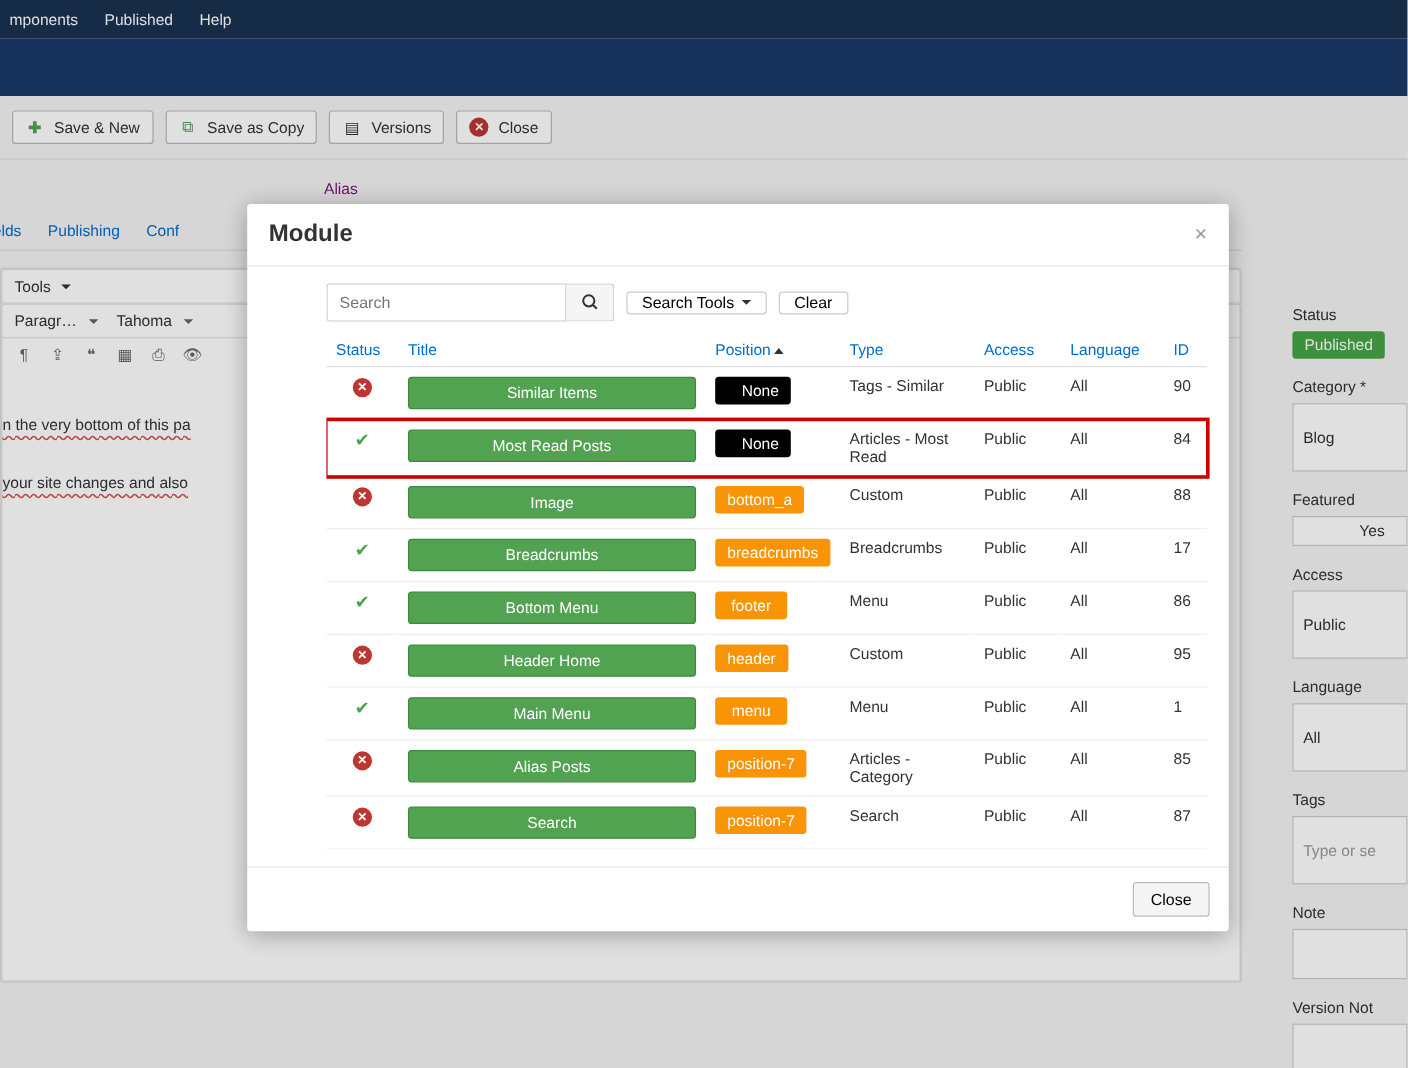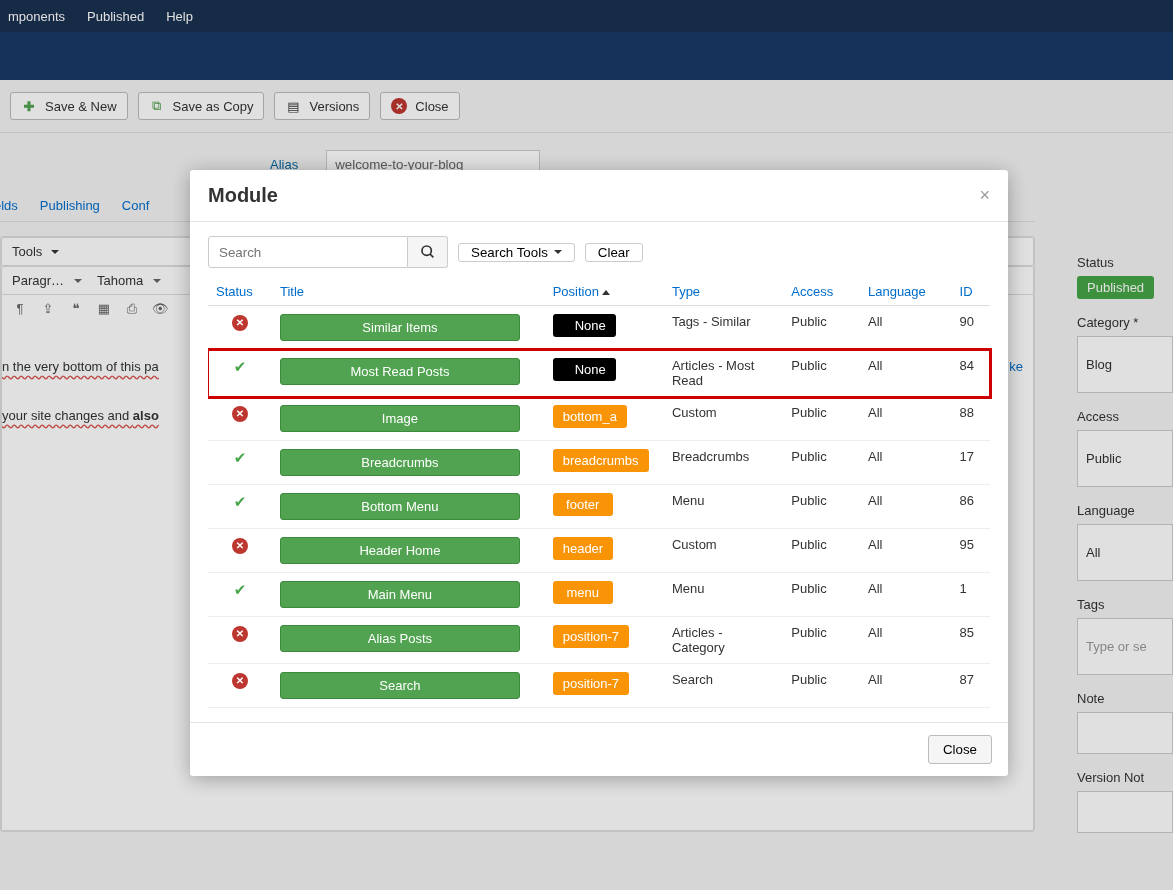--- a/index.html
+++ b/index.html
@@ -11,21 +11,21 @@
 .sub-nav { background: #1a3867; height: 48px; }
 
 
 .toolbar { background: #f4f4f4; padding: 12px 10px; display: flex; gap: 10px; border-bottom: 1px solid #e0e0e0; }
 .tbtn { background: #fff; border: 1px solid #bbb; border-radius: 3px; padding: 5px 10px; display: inline-flex; align-items: center; gap: 8px; font-size: 13px; cursor: pointer; color: #333; }
 .ico { width: 16px; height: 16px; display: inline-flex; align-items: center; justify-content: center; }
 
 
 .bg-content { position: absolute; top: 130px; left: 0; right: 0; bottom: 0; padding: 20px 0; }
 .bg-field-row { display: flex; align-items: center; margin-bottom: 20px; padding-left: 0; }
-.bg-field-row label { margin-right: 28px; color: #0369a1; }
+.bg-field-row label { margin-right: 17px; color: #701a75; }
 .bg-input { border: 1px solid #ccc; padding: 4px 8px; height: 28px; width: 214px; color: #666; }
 
 .tabs-row { display: flex; gap: 22px; padding: 0 0 8px 0; border-bottom: 1px solid #ddd; margin-bottom: 14px; margin-left: -6px; }
 .tabs-row a { color: #006dcc; text-decoration: none; font-size: 13px; }
 
 .editor-bar { display: flex; align-items: center; gap: 15px; padding: 6px 10px; border: 1px solid #ddd; border-radius: 3px 3px 0 0; background: #fff; }
 .ed-tools { display: inline-flex; align-items: center; gap: 4px; cursor: pointer; }
 .ed-tools::after { content: ''; border-top: 4px solid #333; border-left: 4px solid transparent; border-right: 4px solid transparent; margin-left: 5px; }
 .ed-select { display: inline-flex; align-items: center; text-align: center; }
 .ed-select::after { content: ''; border-top: 4px solid #666; border-left: 4px solid transparent; border-right: 4px solid transparent; margin-left: 10px; }
@@ -39,27 +39,27 @@
 
 .right-side { position: absolute; top: 255px; right: 0; width: 96px; padding-right: 0; }
 .side-group { margin-bottom: 16px; }
 .side-label { font-size: 13px; margin-bottom: 6px; display: block; color: #333; }
 .side-badge-pub { background: #46a546; color: #fff; padding: 4px 10px; border-radius: 3px; display: inline-block; font-size: 13px; }
 .side-field { border: 1px solid #ccc; padding: 20px 8px; background: #fff; min-height: 28px; display: flex; align-items: center; font-size: 13px; }
 .side-yes { border: 1px solid #ccc; background: #fff; padding: 4px 18px; text-align: right; }
 
 
 .modal-backdrop { position: fixed; top: 0; left: 0; right: 0; bottom: 0; background: rgba(0,0,0,0.12); }
-.modal { position: fixed; top: 170px; left: 190px; width: 818px; background: #fff; border-radius: 3px; box-shadow: 0 3px 20px rgba(0,0,0,0.3); }
+.modal { position: fixed; top: 170px; left: 206px; width: 818px; background: #fff; border-radius: 3px; box-shadow: 0 3px 20px rgba(0,0,0,0.3); }
 .modal-header { padding: 14px 18px; border-bottom: 1px solid #e5e5e5; display: flex; justify-content: space-between; align-items: center; }
 .modal-header h3 { font-size: 20px; font-weight: 600; }
 .modal-close { font-size: 18px; color: #999; cursor: pointer; background: none; border: none; }
 
 .modal-body { padding: 14px 4px 14px 18px; position: relative; }
-.modal-scroll { max-height: 490px; overflow-y: auto; padding-right: 14px; }
+.modal-scroll { max-height: 490px; overflow-y: auto; padding-right: 14px; margin-left: 48px; }
 
 .search-row { display: flex; gap: 10px; margin-bottom: 10px; align-items: center; }
 .search-input { border: 1px solid #ccc; border-radius: 3px 0 0 3px; padding: 6px 10px; width: 200px; height: 32px; }
 .search-btn { border: 1px solid #ccc; border-left: none; border-radius: 0 3px 3px 0; background: #f5f5f5; width: 40px; height: 32px; display: flex; align-items: center; justify-content: center; cursor: pointer; margin-left: -10px; }
 .st-btn, .clr-btn { border: 1px solid #ccc; border-radius: 3px; background: #fff; padding: 6px 12px; height: 19px; cursor: pointer; display: inline-flex; align-items: center; }
 .st-btn::after { content: ''; border-top: 4px solid #333; border-left: 4px solid transparent; border-right: 4px solid transparent; margin-left: 6px; }
 
 table.mod-table { width: 100%; border-collapse: collapse; }
 table.mod-table th { text-align: left; padding: 6px 8px; color: #006dcc; font-weight: normal; font-size: 13px; border-bottom: 1px solid #ddd; }
 table.mod-table th.sorted::after { content: ''; border-bottom: 5px solid #333; border-left: 4px solid transparent; border-right: 4px solid transparent; display: inline-block; margin-left: 3px; vertical-align: middle; }
@@ -109,21 +109,20 @@
       </span>
     <span>Close</span>
   </button>
 </div>
 
 <div class="bg-content">
   <div style="display:flex;">
     <div style="flex:1; max-width:1035px;">
       <div class="bg-field-row" style="margin-left:270px;">
         <label>Alias</label>
-        <input class="bg-input" value="welcome-to-your-blog" style="">
       </div>
       <div class="tabs-row">
         <a href="#">elds</a>
         <a href="#">Publishing</a>
         <a href="#">Conf</a>
       </div>
 
       <div style="border:1px solid #ddd; border-radius:3px; background:#fff; width:1035px;">
         <div class="editor-bar">
           <span class="ed-tools">
@@ -141,35 +140,39 @@
         <div class="editor-icons">
           <span>¶</span>
           <span>⇪</span>
           <span>❝</span>
           <span>▦</span>
           <span>⎙</span>
           <span>👁</span>
         </div>
         <div class="editor-body">
           <p><span>n the very bottom of this pa</span><span style="float:right;"><a>ke</a></span></p>
-          <p style="margin-top:20px;"><span style="text-decoration-style:wavy;">your site changes and </span><span style="text-decoration:none;font-weight:bold;">also</span></p>
+          <p style="margin-top:20px;"><span style="text-decoration-style:wavy;">your site changes and </span><span style="text-decoration:none;">also</span></p>
         </div>
       </div>
     </div>
   </div>
 </div>
 
 <div class="right-side">
   <div class="side-group">
     <span class="side-label">Status</span>
     <span class="side-badge-pub">Published</span>
   </div>
   <div class="side-group">
     <span class="side-label">Category *</span>
     <div class="side-field">Blog</div>
+  </div>
+  <div class="side-group">
+    <span class="side-label">Featured</span>
+    <div class="side-yes">Yes</div>
   </div>
   <div class="side-group">
     <span class="side-label">Access</span>
     <div class="side-field">Public</div>
   </div>
   <div class="side-group">
     <span class="side-label">Language</span>
     <div class="side-field">All</div>
   </div>
   <div class="side-group">

